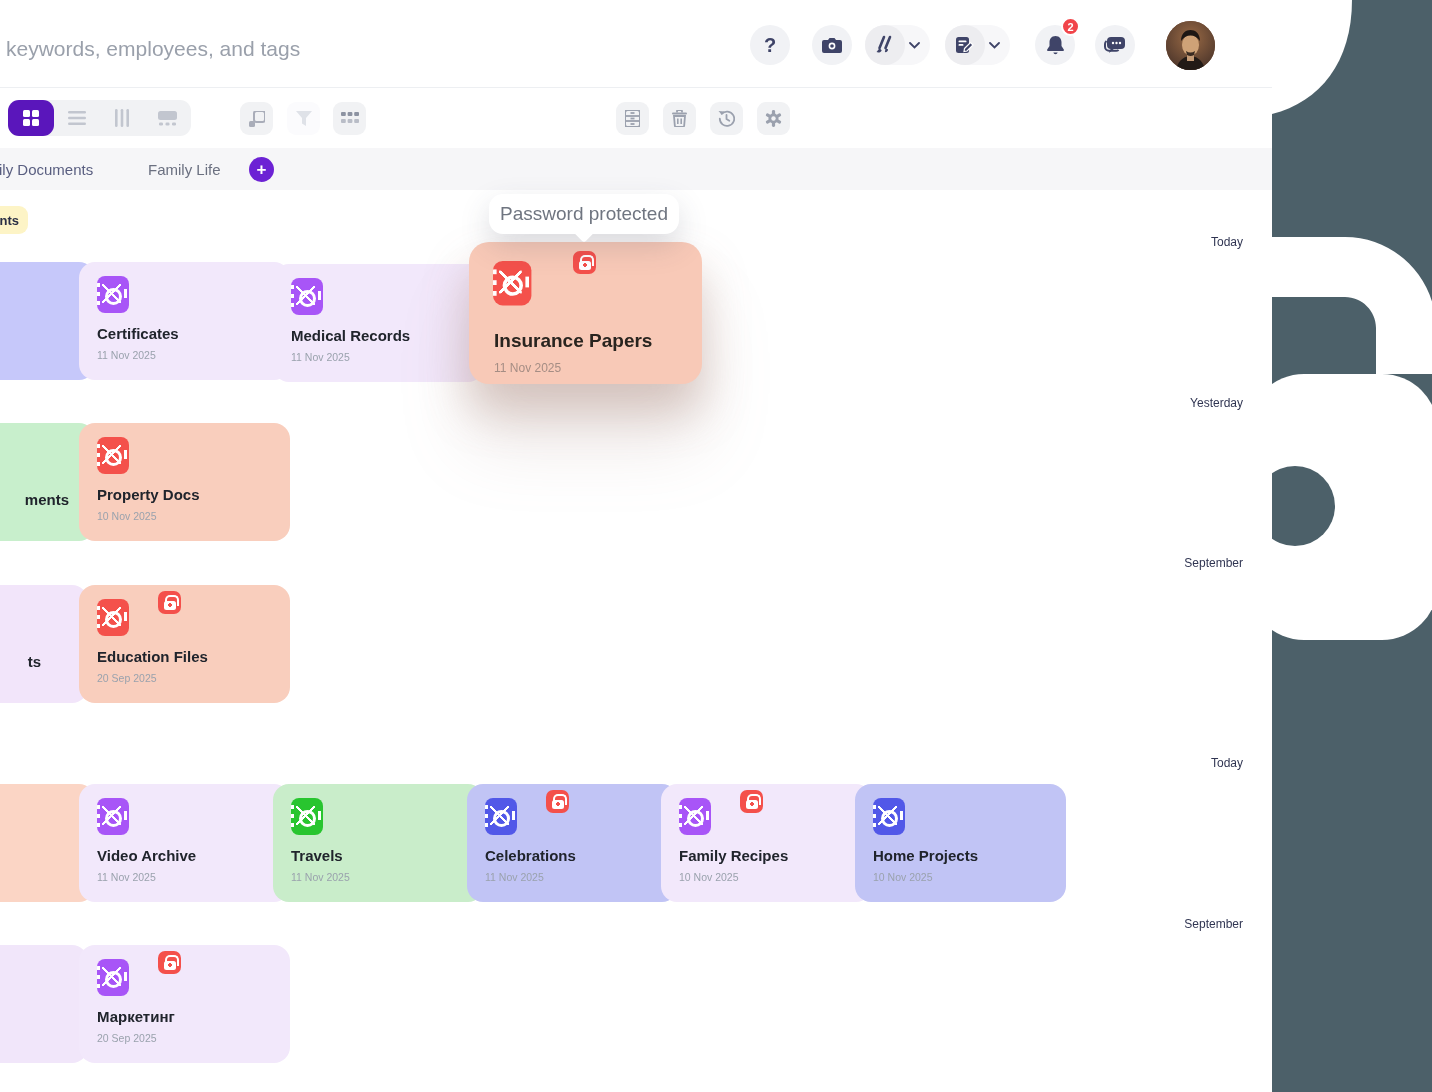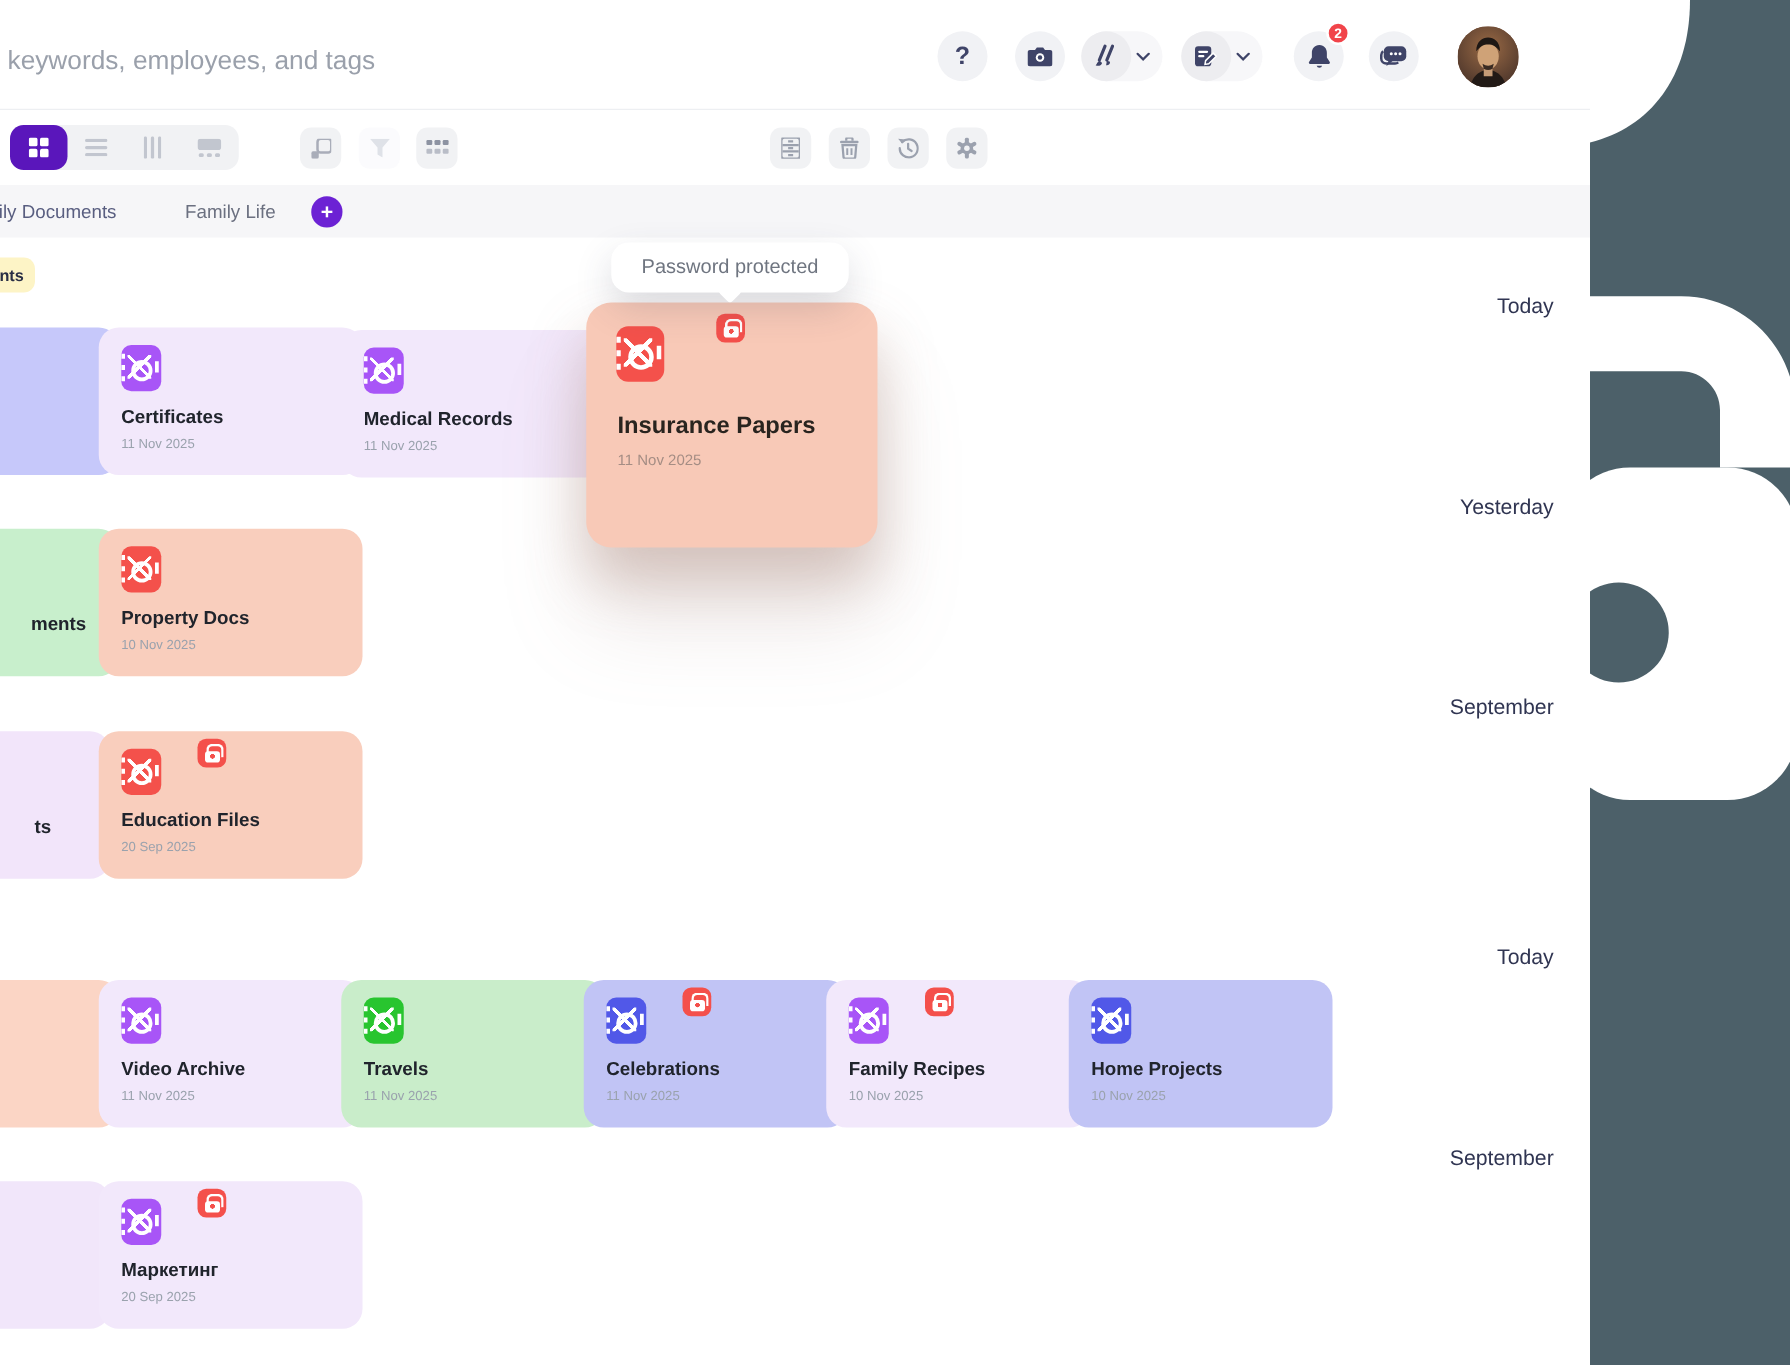--- a/index.html
+++ b/index.html
@@ -36,21 +36,21 @@
 
   
   .tabs { position:absolute; left:0; top:148px; width:1272px; height:42px; background:#f6f6f8; }
   .tab { position:absolute; top:0; height:42px; display:flex; align-items:center; font-size:15px; white-space:nowrap; }
   .plusbtn { position:absolute; left:249px; top:9px; width:25px; height:25px; border-radius:50%; background:#6c22d4; color:#fff; display:flex; align-items:center; justify-content:center; font-size:17px; font-weight:700; line-height:1; }
 
   
   .ytag { position:absolute; left:-26px; top:206px; width:54px; height:28px; background:#fdf4c6; border-radius:9px; display:flex; align-items:center; justify-content:flex-end; padding-right:9px; font-size:13px; font-weight:700; color:#2a2f45; }
 
   
-  .tl { position:absolute; right:29px; font-size:17px; font-weight:500; color:#303552; }
+  .tl { position:absolute; right:29px; font-size:12px; font-weight:500; color:#303552; }
 
   
   .card { position:absolute; width:211px; height:118px; border-radius:16px; }
   .t-lav { background:#f2e8fb; --ic:#a855f7; }
   .t-sal { background:#f9cebd; --ic:#f4514b; }
   .t-grn { background:#c9edca; --ic:#28c52f; }
   .t-per { background:#c1c4f5; --ic:#5158e8; }
   .card .title { position:absolute; left:18px; top:63px; font-size:15px; font-weight:600; color:#20242c; white-space:nowrap; }
   .card .date  { position:absolute; left:18px; top:87px; font-size:10.5px; color:#9aa2ad; white-space:nowrap; }
   .tail { position:absolute; top:68px; font-size:15px; font-weight:600; color:#20242c; white-space:nowrap; }
@@ -68,31 +68,31 @@
     background-size: 19px 19px, 19px 19px, 3px 9px, 3px 4px, 3px 4px, 3px 4px;
     background-position: 5px 8px, 5px 8px, 27px 13px, 0 7px, 0 16px, 0 25px;
     border-radius:8px; }
 
   
   .lock { position:absolute; left:79px; top:6px; width:23px; height:23px; border-radius:7px; background:#f4504b; }
   .lock::before { content:''; position:absolute; left:6.5px; top:3.5px; width:10px; height:9px; border:2.3px solid #fff; border-bottom:none; border-radius:5px 5px 0 0; }
   .lock::after { content:''; position:absolute; left:5.5px; top:9.5px; width:12px; height:9.5px; border-radius:2.5px; background:radial-gradient(circle at 50% 45%, #f4504b 0 1.8px, #fff 2px); }
 
   
-  .card.big { width:233px; height:196px; border-radius:20px; background:#f8c9b7;
+  .card.big { width:233px; height:142px; border-radius:20px; background:#f8c9b7;
     box-shadow:0 26px 45px rgba(160,120,105,.35), 0 60px 70px rgba(160,130,120,.18);text-align:right; }
   .card.big .safe { left:24px; top:19px; transform:scale(1.2); transform-origin:top left; }
   .card.big .title { left:25px; top:88px; font-size:19px; color:#29241f; }
   .card.big .date { left:25px; top:119px; font-size:12px; color:#a58d84; }
   .card.big .lock { left:104px; top:9px; }
 
   
   .tooltip { position:absolute; left:489px; top:194px; width:190px; height:40px; background:#fff; border-radius:14px;
     box-shadow:0 12px 30px rgba(60,65,90,.18); display:flex; align-items:center; justify-content:center;
-    font-size:16px; color:#6f7580; z-index:5; }
+    font-size:19px; color:#6f7580; z-index:5; }
   .tooltip::after { content:''; position:absolute; left:50%; bottom:-6px; width:14px; height:14px; background:#fff;
     transform:translateX(-50%) rotate(45deg); border-radius:3px; }
 
   svg { display:block; }
 </style>
 </head>
 <body>
 
 <div class="stage">
 

